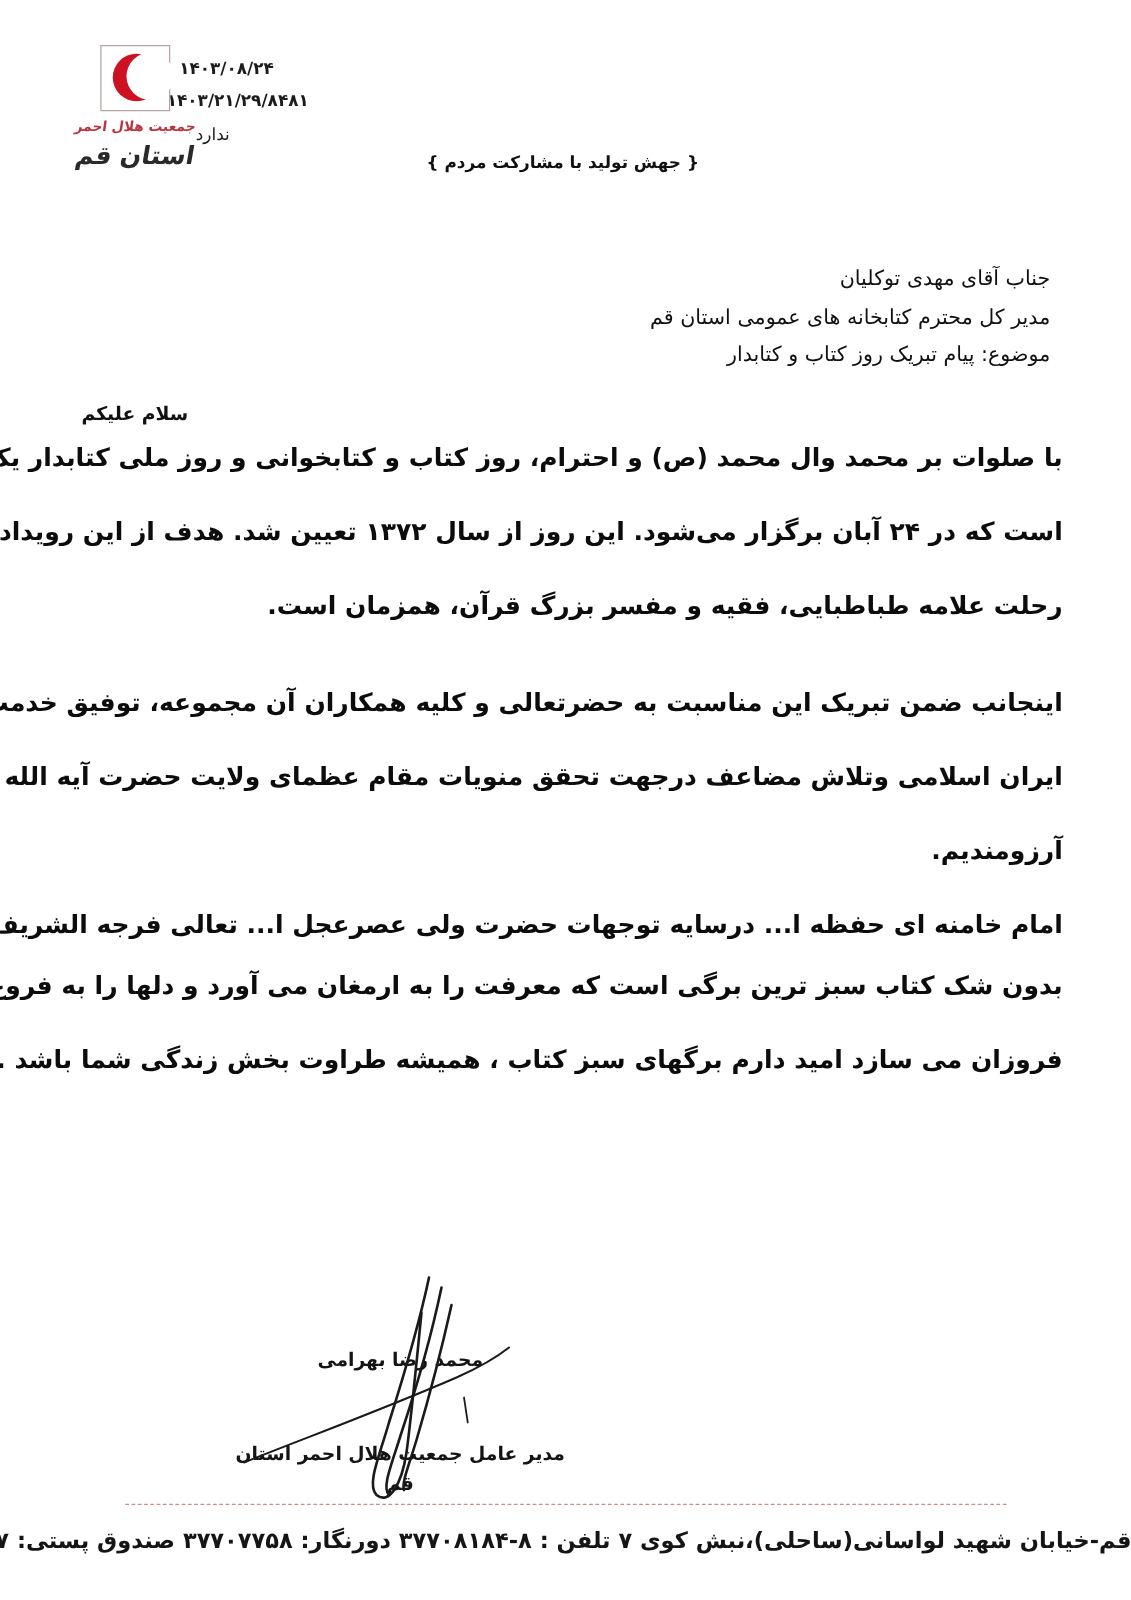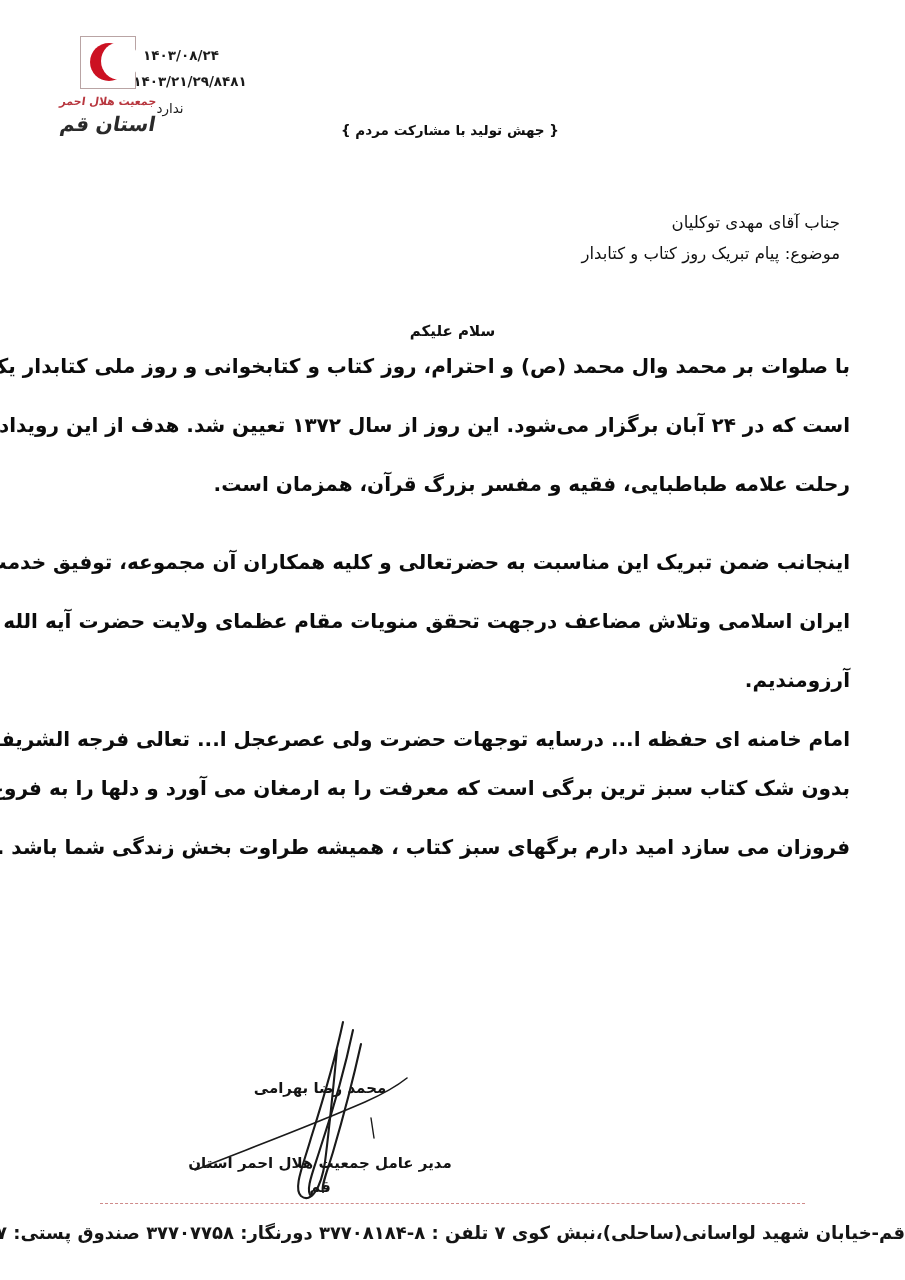--- a/index.html
+++ b/index.html
@@ -133,21 +133,21 @@
     line-height: 1.85;
     letter-spacing: 0.2px;
   }
 
   
   .greeting {
     position: absolute;
     top: 322px;
     right: 65px;
     width: 775px;
-    text-align: center;
+    text-align: left;
     direction: rtl;
     font-size: 15px;
     font-weight: 700;
     color: #111111;
   }
 
   .body-block {
     position: absolute;
     right: 55px;
     width: 795px;
@@ -245,20 +245,21 @@
       <div class="crescent-box">
         <div class="crescent"></div>
       </div>
       <div class="logo-title">جمعیت هلال احمر</div>
       <div class="logo-sub">استان قم</div>
     </div>
   </div>
 
   <div class="recipient">
     <div class="recipient-line">جناب آقای مهدی توکلیان</div>
+    <div class="recipient-line">مدیر کل محترم کتابخانه های عمومی استان قم</div>
     <div class="recipient-line">موضوع: پیام تبریک روز کتاب و کتابدار</div>
   </div>
 
   <div class="greeting">سلام علیکم</div>
 
   <div class="body-block p1">
     <div class="body-line">با صلوات بر محمد وال محمد (ص) و احترام، روز کتاب و کتابخوانی و روز ملی کتابدار یک رویداد فرهنگی</div>
     <div class="body-line">است که در ۲۴ آبان برگزار می‌شود. این روز از سال ۱۳۷۲ تعیین شد. هدف از این رویداد ارتقای</div>
     <div class="body-line last">رحلت علامه طباطبایی، فقیه و مفسر بزرگ قرآن، همزمان است.</div>
   </div>

